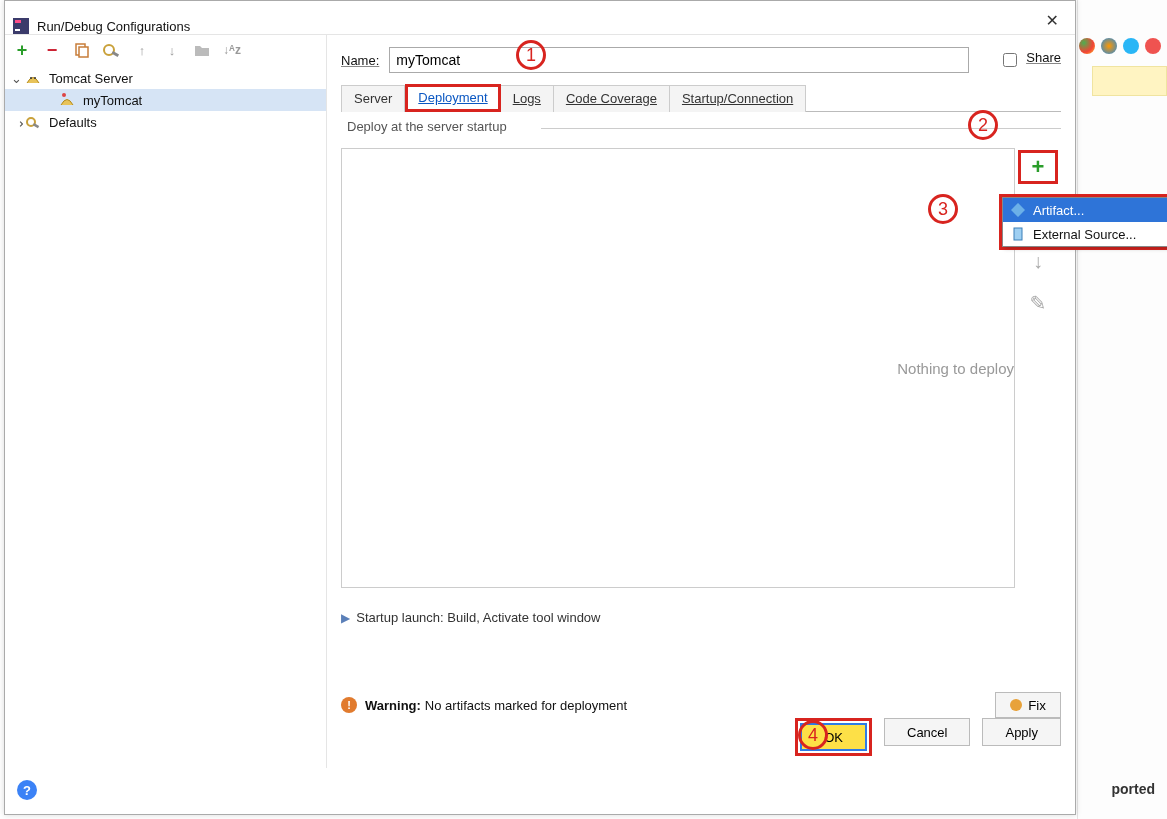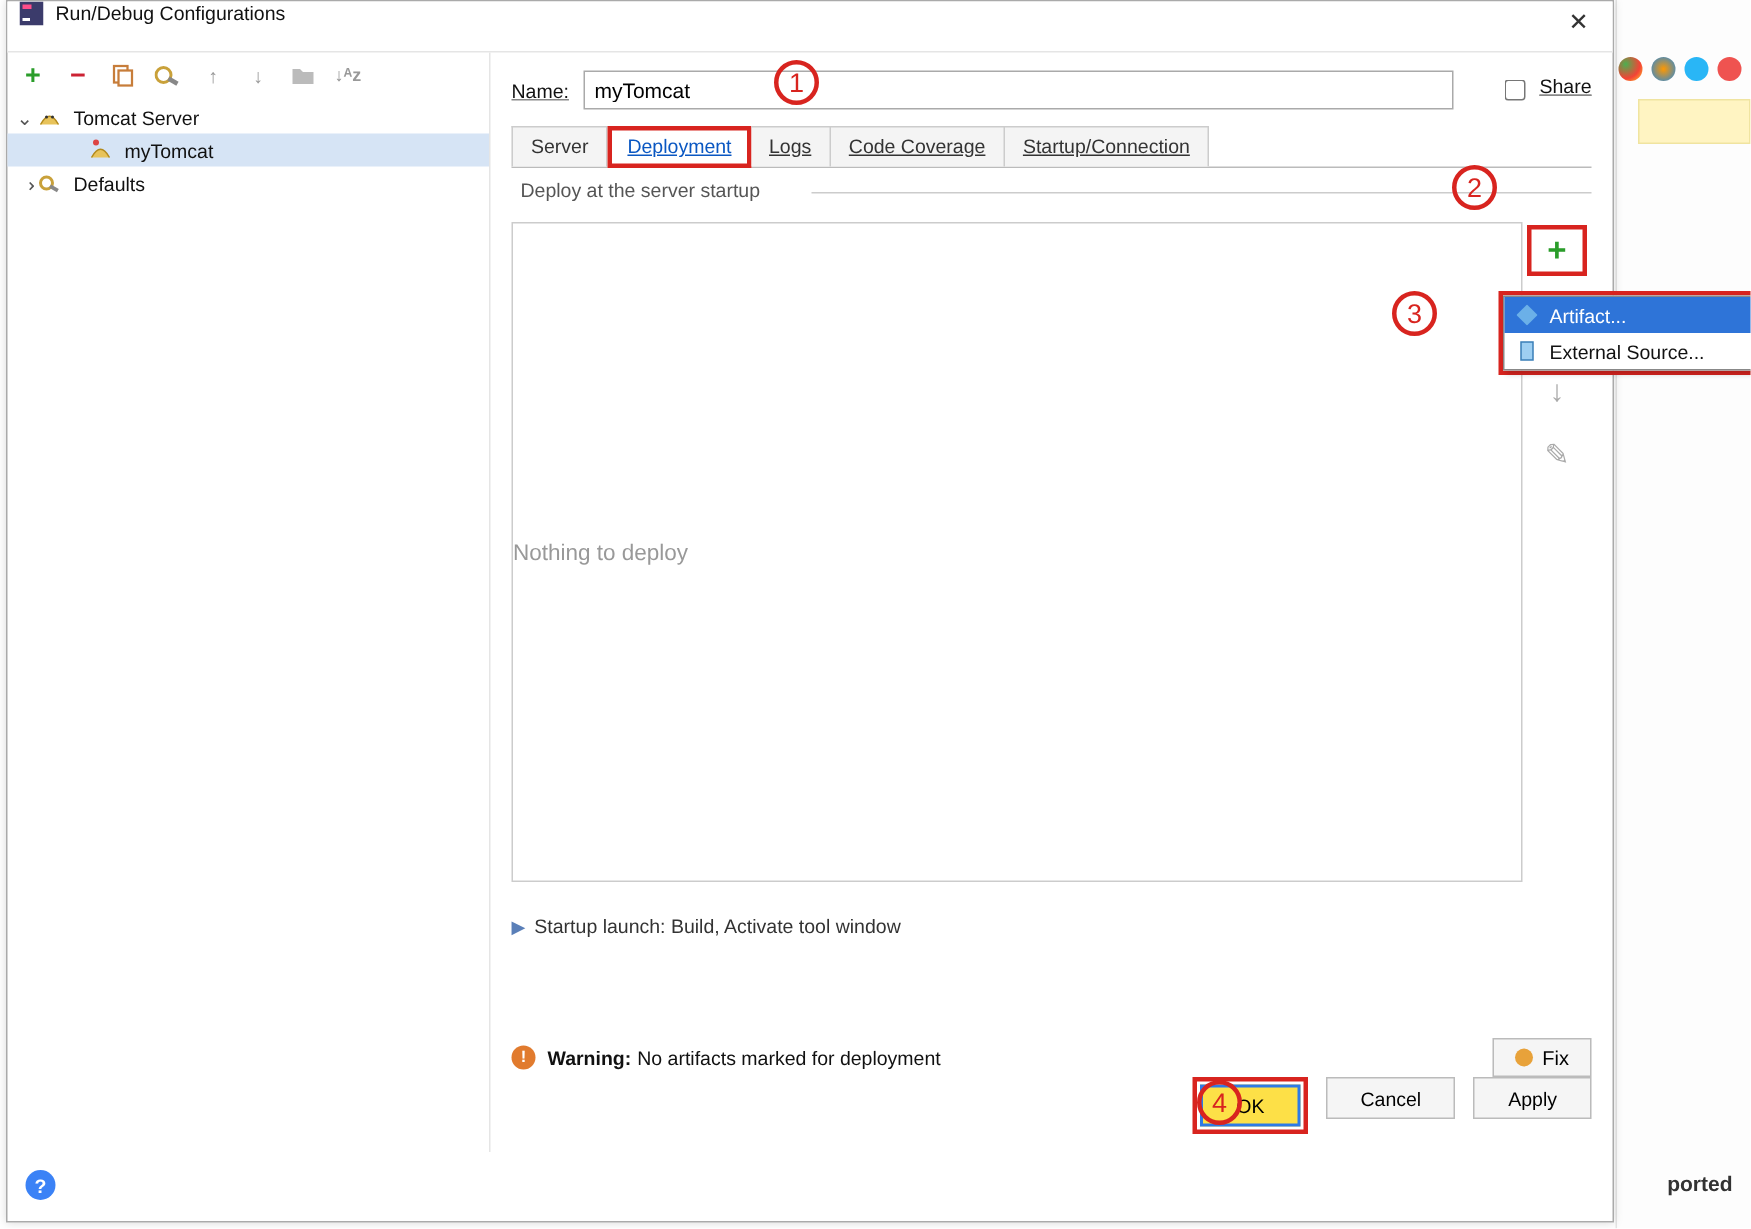--- a/index.html
+++ b/index.html
@@ -8,21 +8,21 @@
   
   .bg-right-strip{position:absolute; right:0; top:0; width:90px; height:819px; background:#fdfdfd; border-left:1px solid #e5e5e5;}
   .bg-browser-icons{position:absolute; right:6px; top:38px; display:flex; gap:6px;}
   .bg-browser-icons span{width:16px;height:16px;border-radius:50%;display:inline-block;}
   .bg-yellow-bar{position:absolute; right:0; top:66px; width:75px; height:30px; background:#fff4c2;border:1px solid #f0e4a0;}
   .bg-ported{position:absolute; right:12px; bottom:22px; color:#333; font-weight:bold; font-size:14px;}
   .bg-watermark{position:absolute; right:110px; bottom:22px; color:#bbb; font-size:15px; letter-spacing:1px;}
 
   
   .dialog { position:absolute; left:4px; top:0; width:1072px; height:815px; border:1px solid #aaa; background:#fff; box-shadow:0 0 6px rgba(0,0,0,.15); }
-  .titlebar{height:34px; display:flex; align-items:flex-start; padding:0 8px; border-bottom:1px solid #e5e5e5; background:#fff;}
+  .titlebar{height:34px; display:flex; align-items:flex-end; padding:0 8px; border-bottom:1px solid #e5e5e5; background:#fff;}
   .titlebar .ij-icon{width:16px;height:16px;margin-right:8px; display:inline-block;}
   .titlebar .title{flex:1; font-size:13px;}
   .titlebar .close{color:#333; font-size:16px; padding:4px 8px; cursor:pointer;}
 
   .dialog-body{display:flex; height:733px;}
   
   .left{width:322px; border-right:1px solid #e5e5e5; display:flex; flex-direction:column;}
   .toolbar{height:30px; display:flex; align-items:center; gap:12px; padding:0 8px;}
   .toolbar .tb{width:18px;height:18px;display:flex;align-items:center;justify-content:center;font-weight:bold;}
   .tree{flex:1; padding-top:2px;}
@@ -39,31 +39,31 @@
 
   
   .right{flex:1; display:flex; flex-direction:column; padding:6px 14px 0 14px; position:relative;}
   .name-row{display:flex; align-items:center; gap:10px; margin:6px 0 10px 0;}
   .name-row label{text-decoration:underline; text-decoration-color:#888;}
   .name-input{flex:1; height:26px; border:1px solid #aaa; padding:0 6px; font-size:14px;}
   .share{display:flex; gap:6px; margin-left:20px;}
   .share input{width:14px;height:14px;}
   .share span{text-decoration:underline; text-decoration-color:#888;}
 
-  .tabs{display:flex; border-bottom:1px solid #bbb; align-items:flex-start;}
+  .tabs{display:flex; border-bottom:1px solid #bbb; align-items:center;}
   .tab{padding:5px 12px 6px; border:1px solid transparent; border-bottom:none; cursor:pointer; color:#333; position:relative; top:1px; background:#f4f4f4;border-color:#ccc;margin-right:0;}
   .tab:not(:first-child){border-left:none;text-decoration:underline;}
   .tab.active{background:#fff; border-color:#bbb; border-bottom:1px solid #fff; color:#0a57c2;}
   .tab.deployment{border:3px solid #d8241f;padding:3px 10px 4px;}
 
   .deploy-group{margin-top:16px; position:relative;}
   .group-label{color:#555; font-size:13px; position:absolute; top:-9px; left:2px; background:#fff; padding:0 4px;}
   .group-line{border-top:1px solid #ccc; margin-top:0; position:absolute; top:0; left:200px; right:0;}
   .deploy-area{display:flex; margin-top:20px;}
-  .deploy-box{flex:1; height:440px; border:1px solid #ccc; display:flex; align-items:center; justify-content:flex-start; color:#999; font-size:15px;}
+  .deploy-box{flex:1; height:440px; border:1px solid #ccc; display:flex; align-items:center; justify-content:flex-end; color:#999; font-size:15px;}
   .side-buttons{width:46px; display:flex; flex-direction:column; align-items:center; padding-top:2px;}
   .side-btn{width:40px;height:34px;display:flex;align-items:center;justify-content:center;margin-bottom:8px;}
   .plus-btn{border:3px solid #d8241f; color:#2a9d2a; font-size:22px; font-weight:bold; cursor:pointer; background:#fff;}
   .arrow-down-btn,.pencil-btn{color:#aaa; font-size:20px;}
 
   .before-launch{margin-top:22px; display:flex; align-items:center; gap:6px; color:#333;}
   .before-launch .arr{color:#5a7fb8; font-size:12px;}
 
   .warning-row{position:absolute; left:14px; bottom:50px; right:14px; display:flex; align-items:center;}
   .warn-icon{width:16px;height:16px;border-radius:50%;background:#e17b2e;color:#fff;font-weight:bold;display:flex;align-items:center;justify-content:center;font-size:11px;margin-right:8px;}

